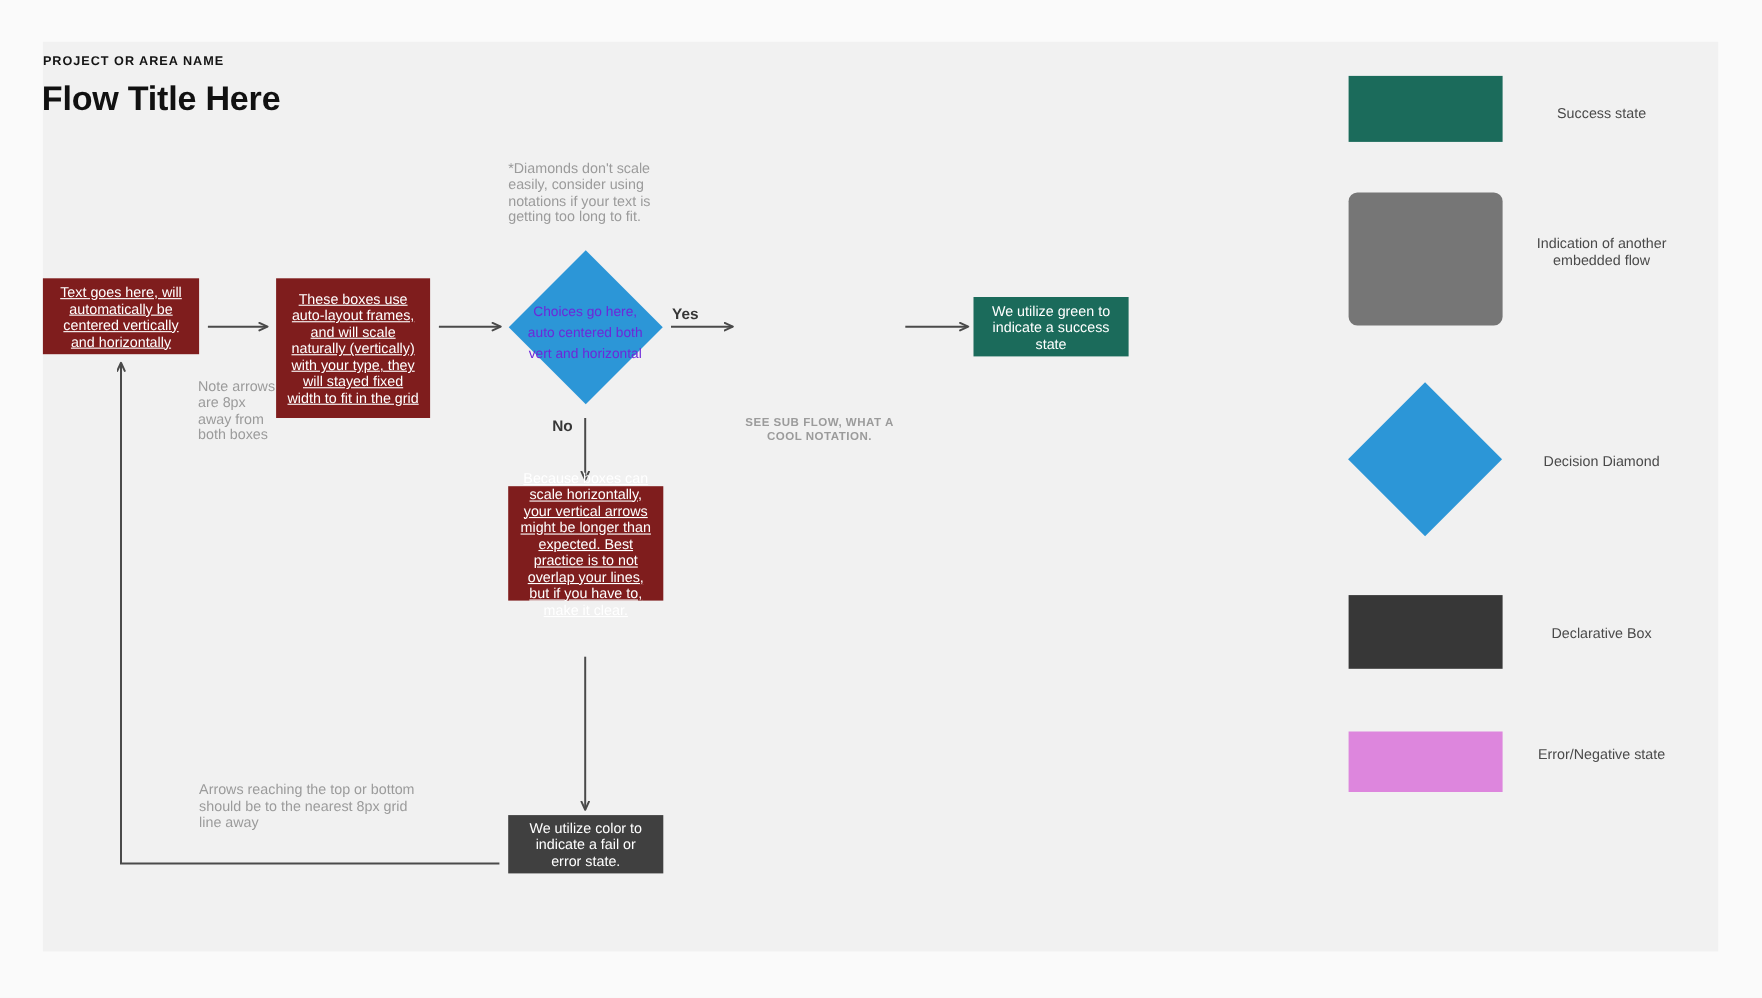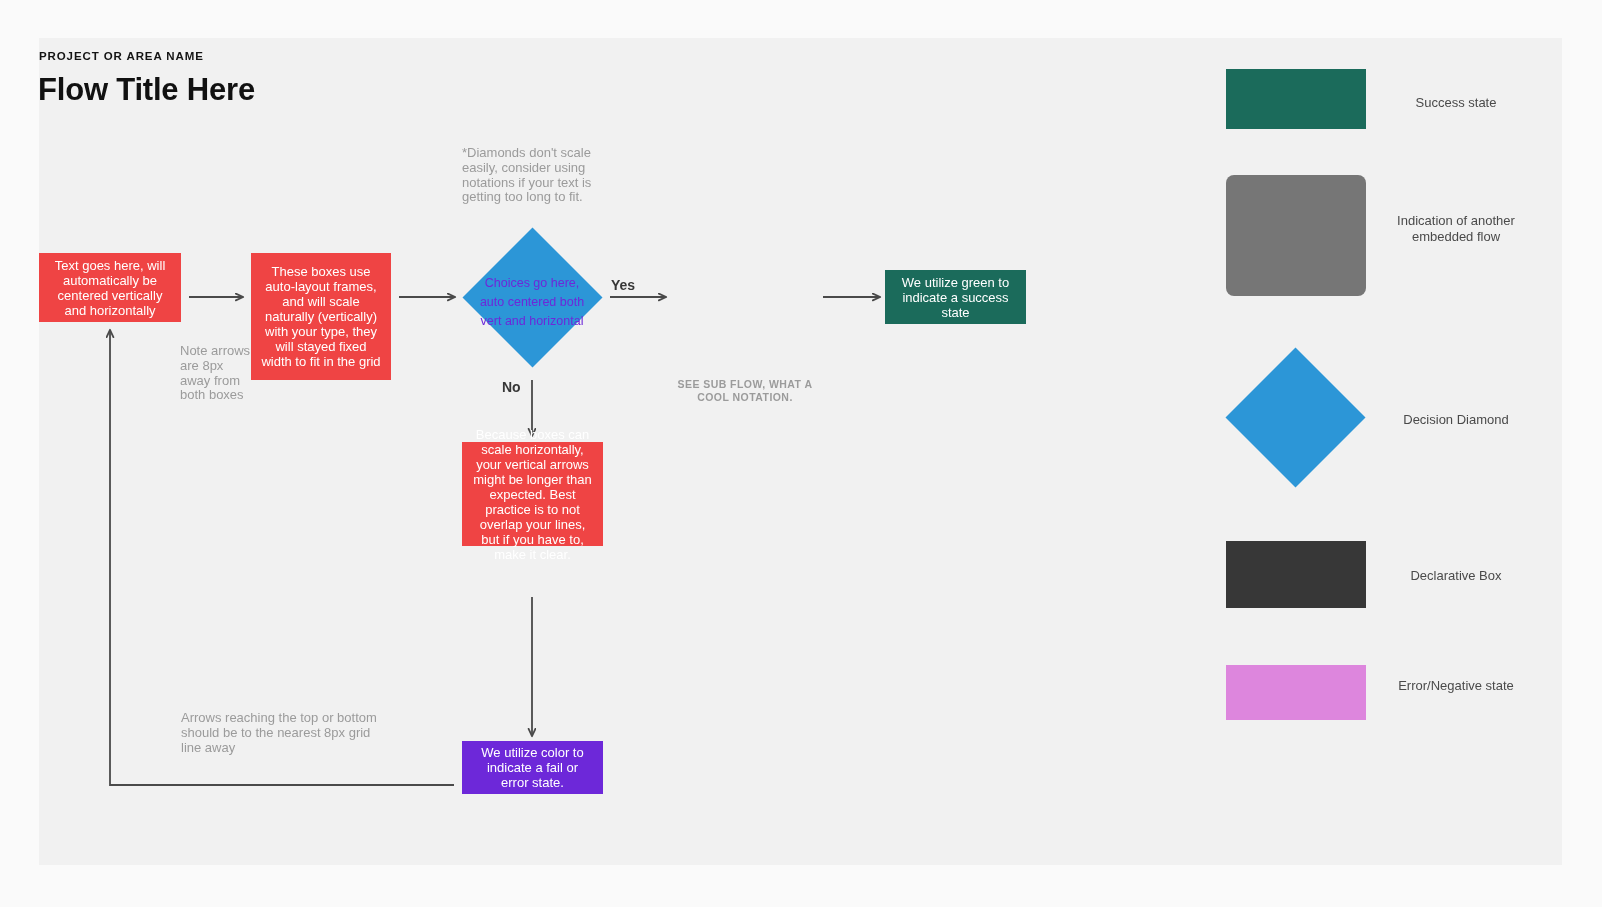--- a/index.html
+++ b/index.html
@@ -61,24 +61,24 @@
     box-sizing: border-box;
     display: flex;
     align-items: center;
     justify-content: center;
     text-align: center;
     color: #ffffff;
     font-size: 13px;
     line-height: 15px;
     padding: 8px 10px;
   }
-  .node.dark      { background: #ef4444; }
+  .node.dark      { background: #7f1d1d; text-decoration: underline; }
   .node.subflow   { background: #767676; border-radius: 8px; }
   .node.success   { background: #1b6b5b; }
-  .node.error     { background: #6d28d9; }
+  .node.error     { background: #404040; }
 
   
   .diamond-wrap {
     position: absolute;
   }
   .diamond-shape {
     position: absolute;
     left: 0; top: 0;
     width: 100%;
     height: 100%;

